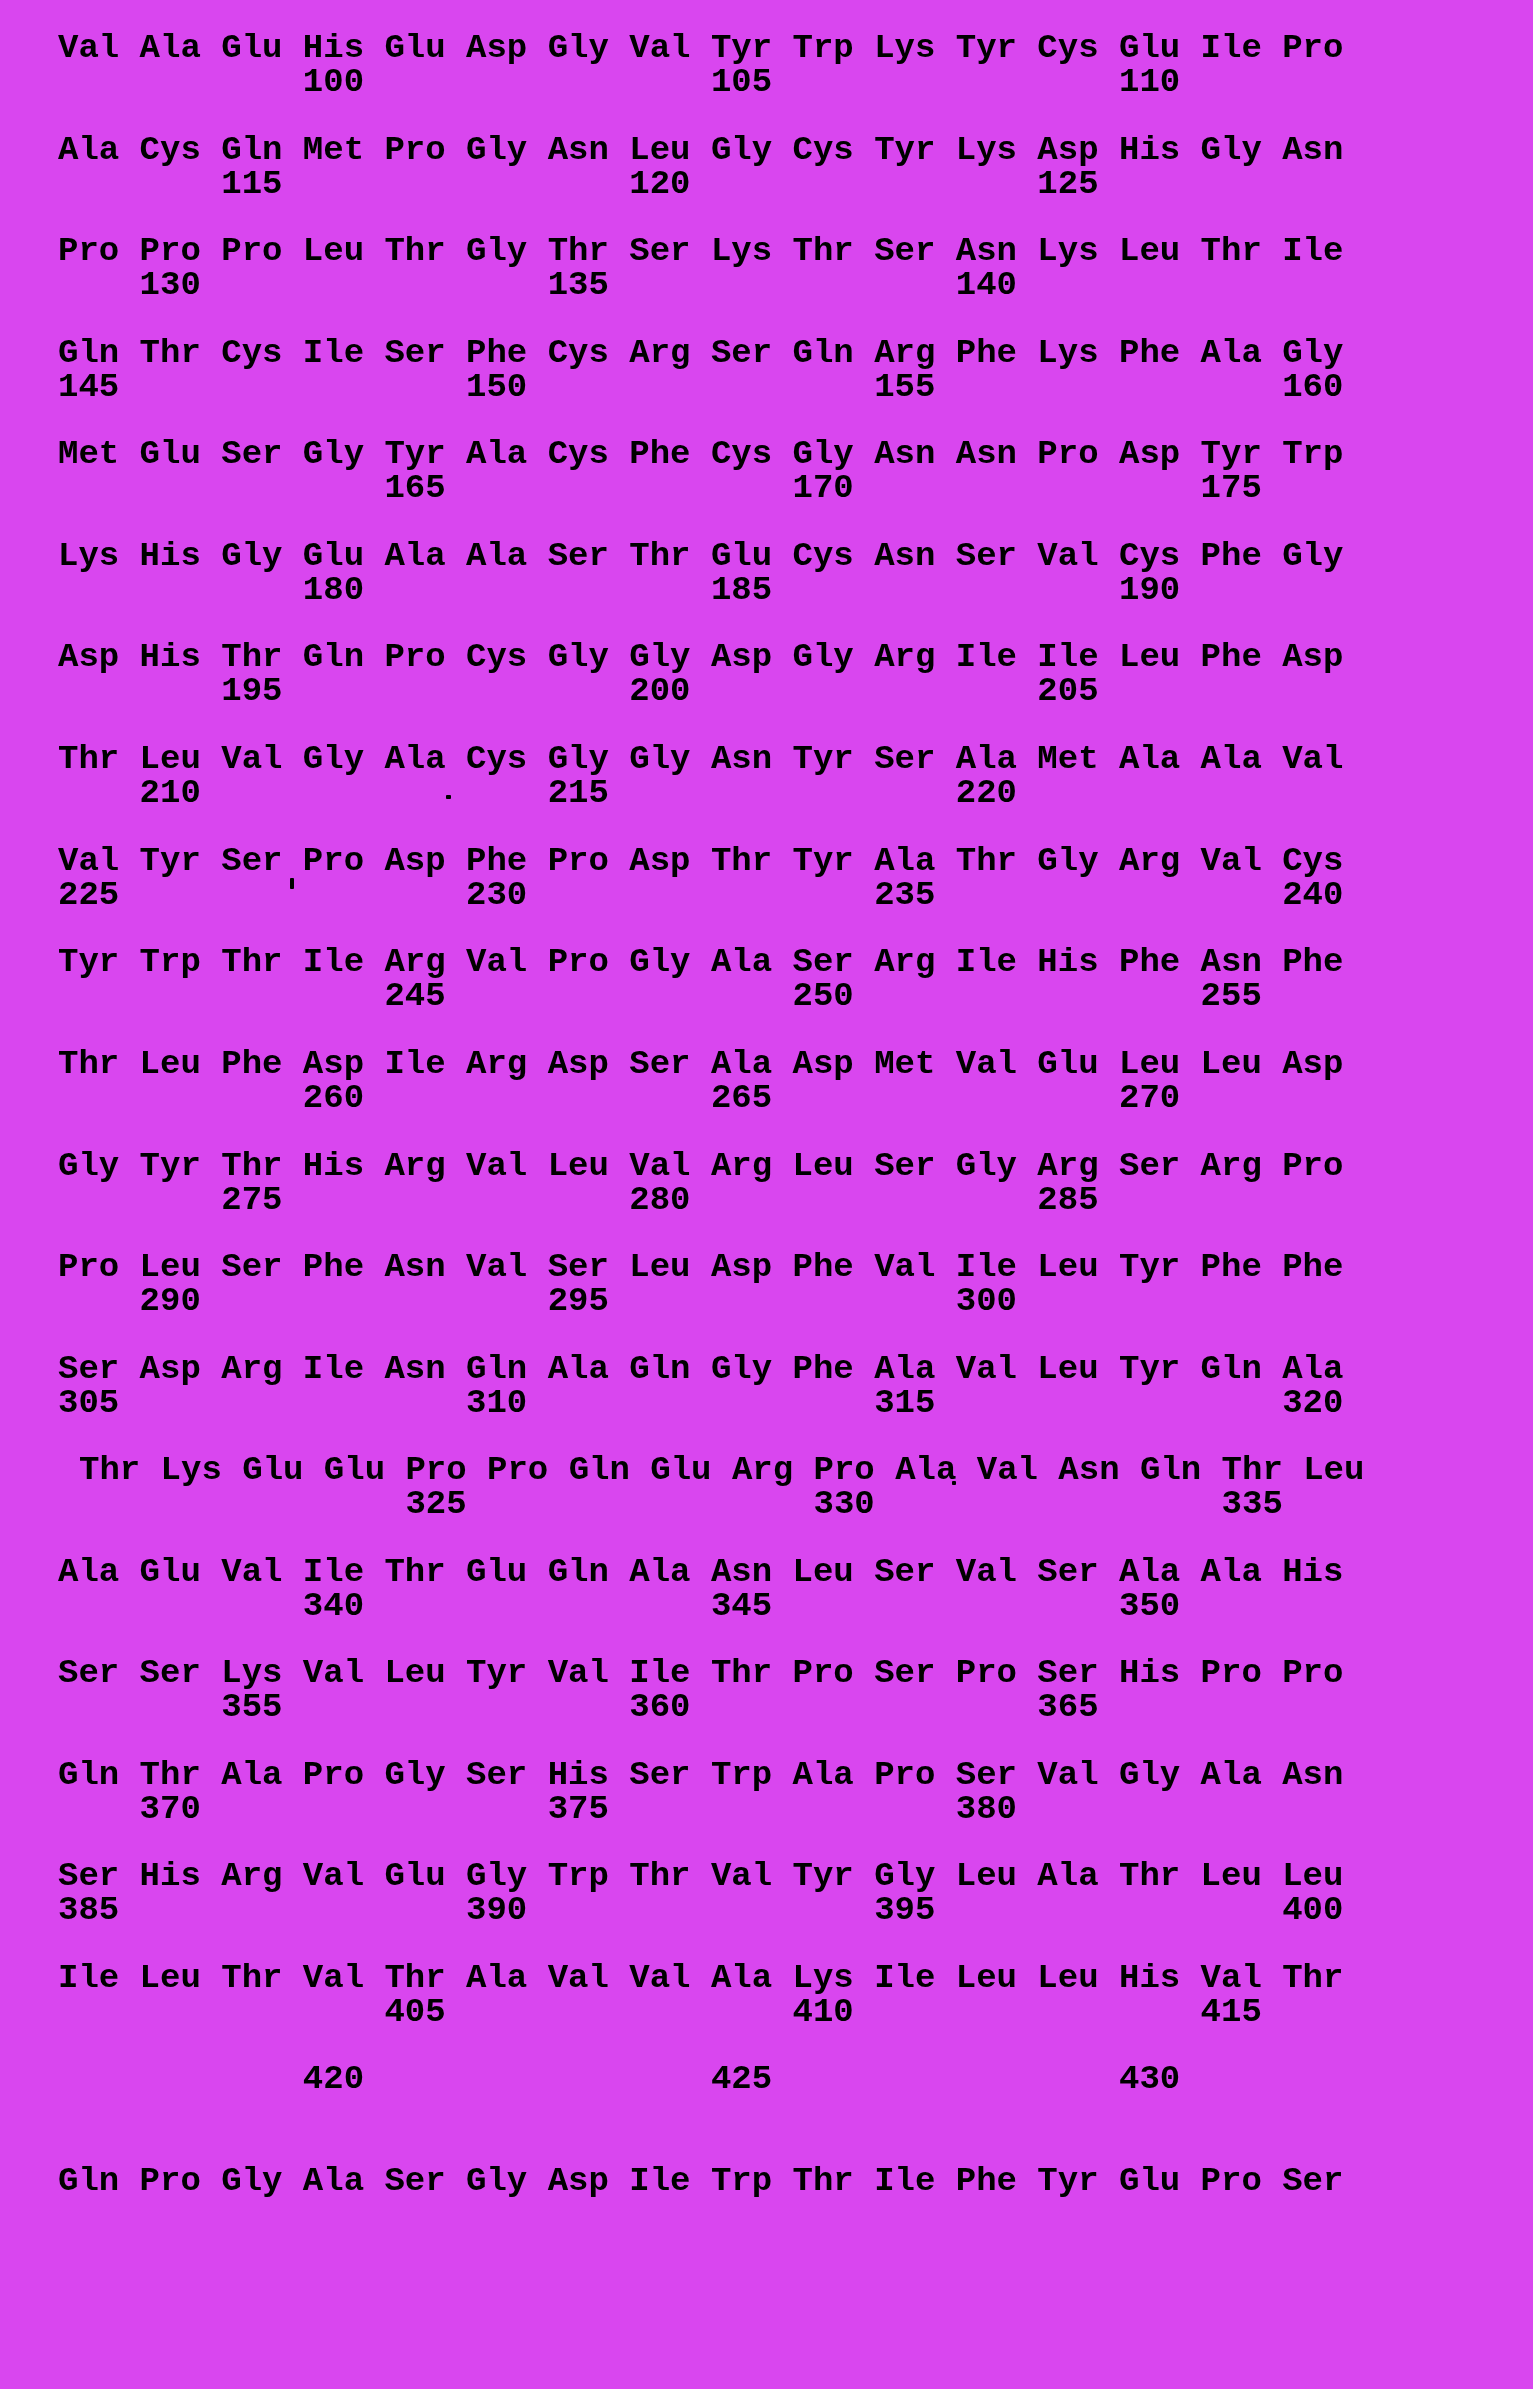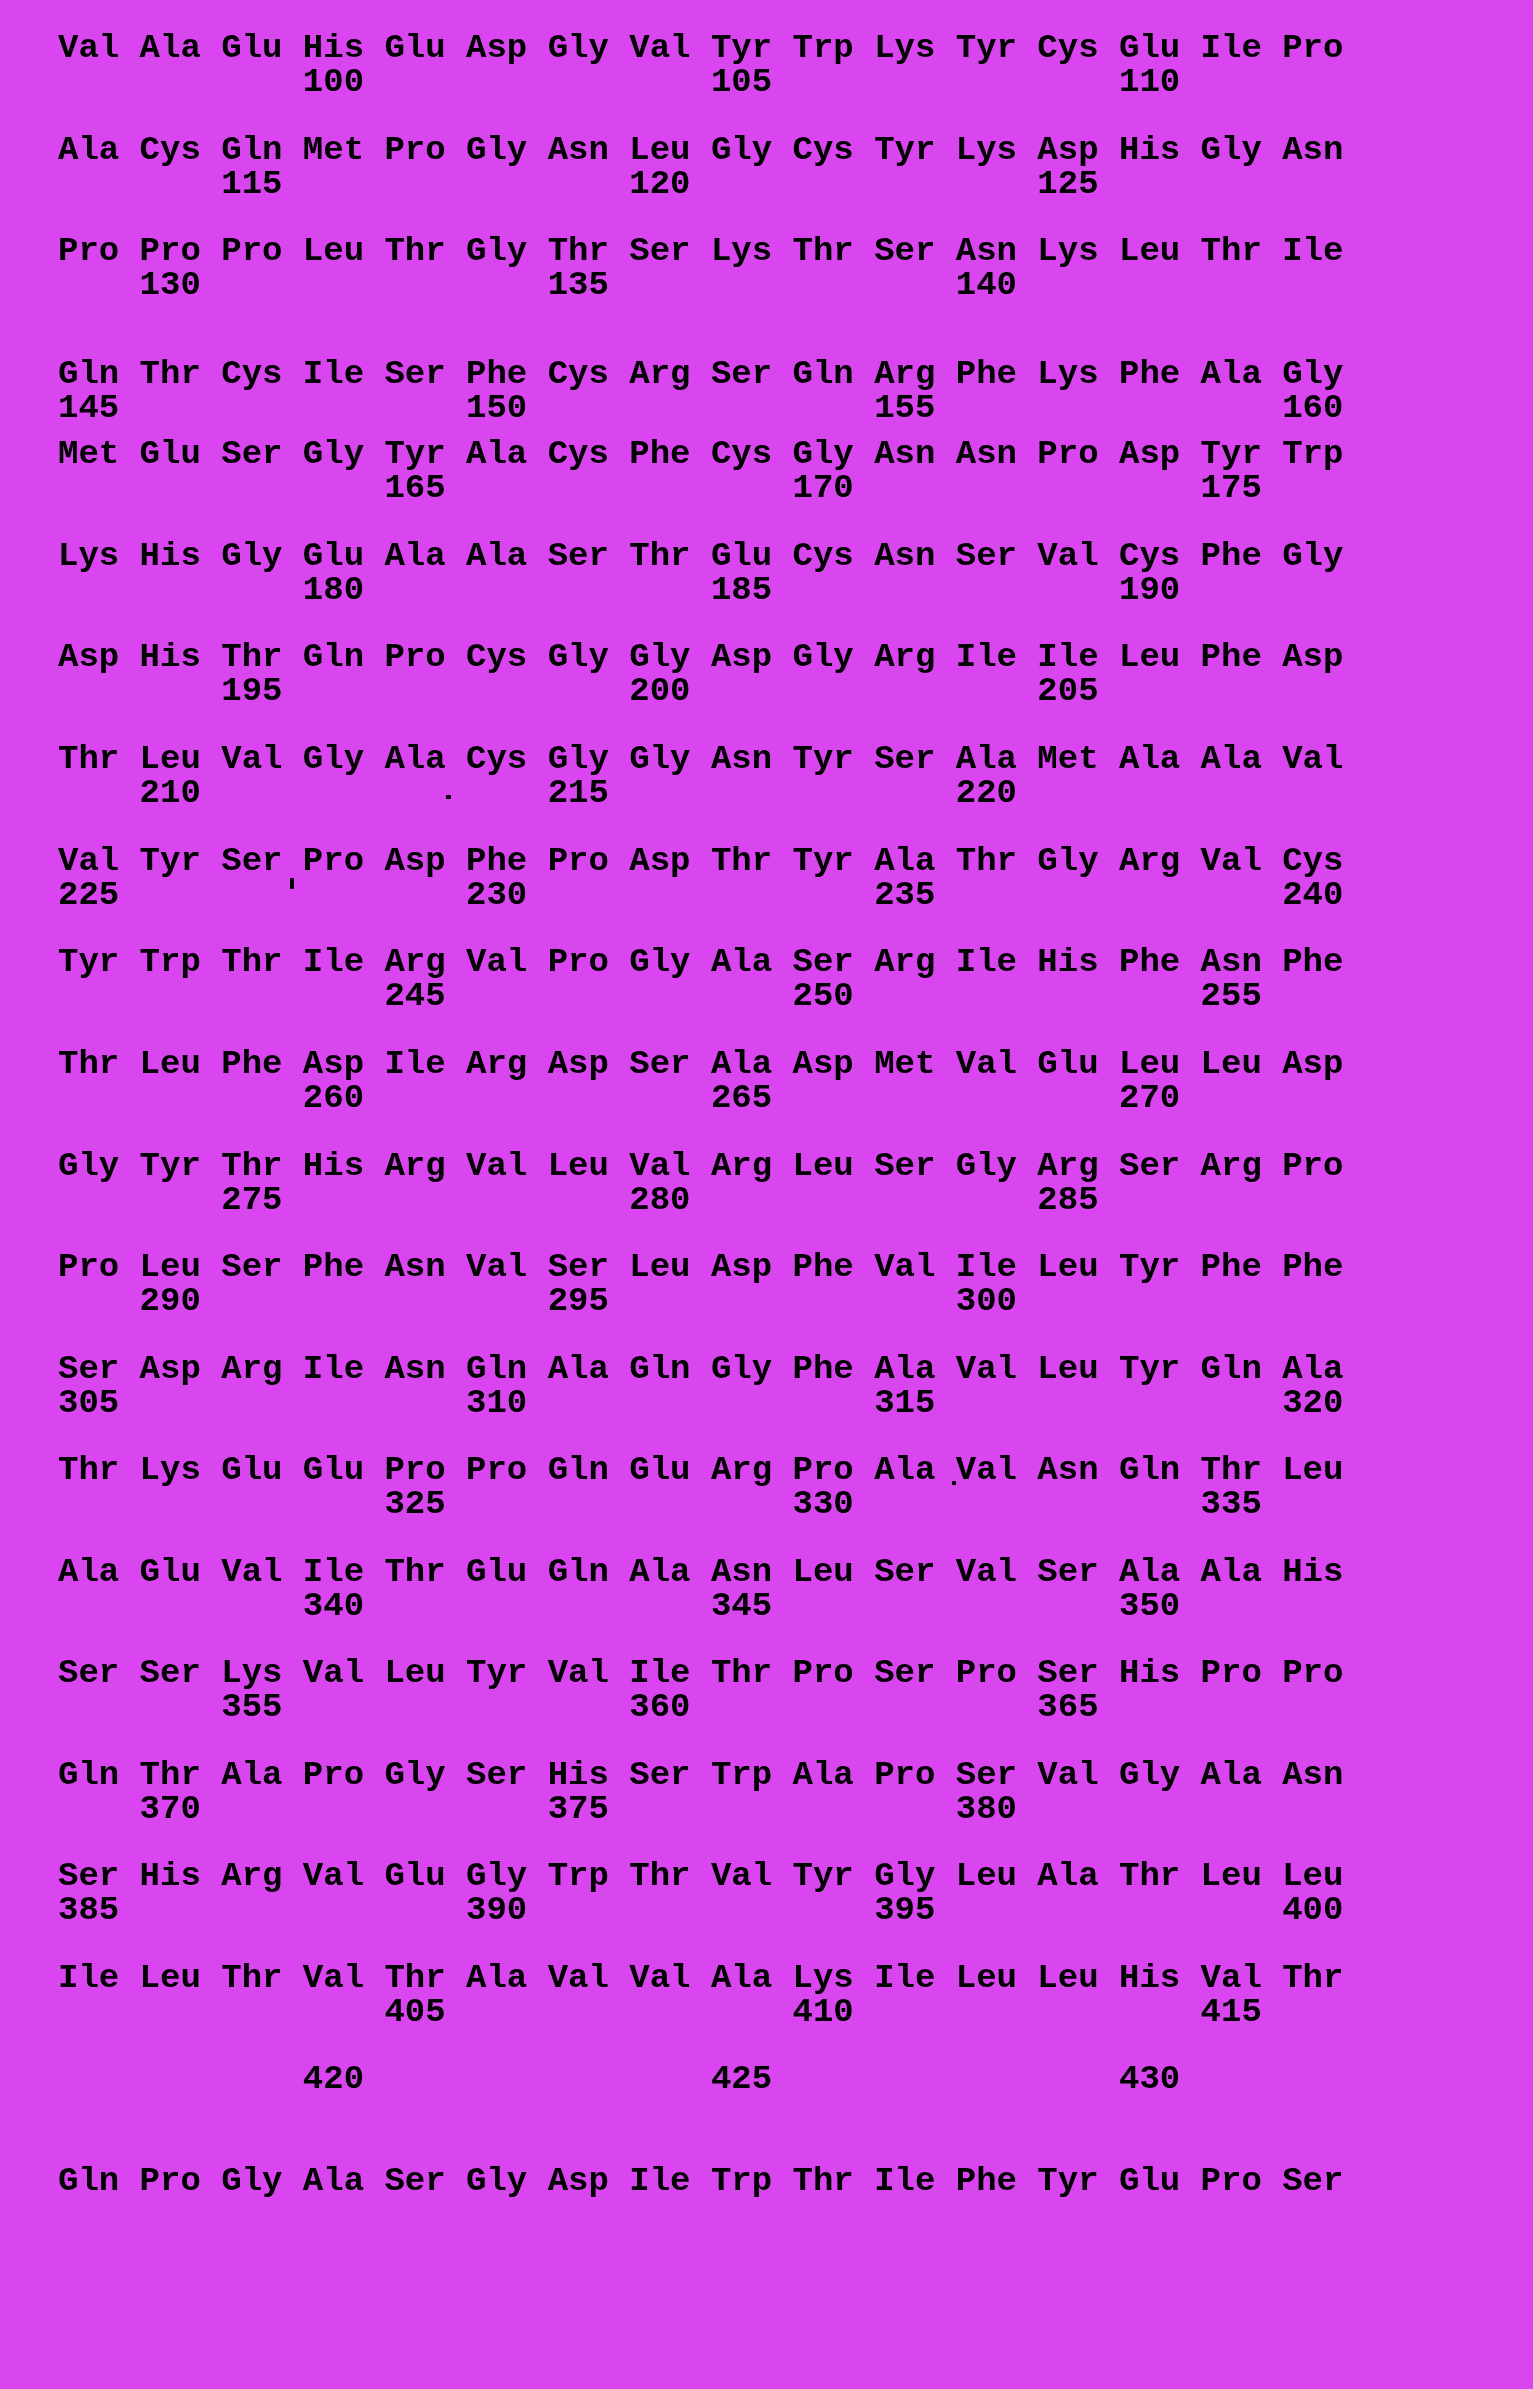--- a/index.html
+++ b/index.html
@@ -37,32 +37,32 @@
   }
 </style>
 </head>
 <body>
 
 <main class="page">
   <section id="rows">
       <div class="seq-row" style="top: 31px;"><div class="residue-line">Val Ala Glu His Glu Asp Gly Val Tyr Trp Lys Tyr Cys Glu Ile Pro</div><div class="number-line">            100                 105                 110        </div></div>
       <div class="seq-row" style="top: 133px;"><div class="residue-line">Ala Cys Gln Met Pro Gly Asn Leu Gly Cys Tyr Lys Asp His Gly Asn</div><div class="number-line">        115                 120                 125            </div></div>
       <div class="seq-row" style="top: 234px; text-align: center;"><div class="residue-line">Pro Pro Pro Leu Thr Gly Thr Ser Lys Thr Ser Asn Lys Leu Thr Ile</div><div class="number-line">    130                 135                 140                </div></div>
-      <div class="seq-row" style="top: 336px; margin-top: 21px;"><div class="residue-line">Gln Thr Cys Ile Ser Phe Cys Arg Ser Gln Arg Phe Lys Phe Ala Gly</div><div class="number-line">145                 150                 155                 160</div></div>
+      <div class="seq-row" style="top: 336px;"><div class="residue-line">Gln Thr Cys Ile Ser Phe Cys Arg Ser Gln Arg Phe Lys Phe Ala Gly</div><div class="number-line">145                 150                 155                 160</div></div>
       <div class="seq-row" style="top: 437px;"><div class="residue-line">Met Glu Ser Gly Tyr Ala Cys Phe Cys Gly Asn Asn Pro Asp Tyr Trp</div><div class="number-line">                165                 170                 175    </div></div>
       <div class="seq-row" style="top: 539px;"><div class="residue-line">Lys His Gly Glu Ala Ala Ser Thr Glu Cys Asn Ser Val Cys Phe Gly</div><div class="number-line">            180                 185                 190        </div></div>
       <div class="seq-row" style="top: 640px;"><div class="residue-line">Asp His Thr Gln Pro Cys Gly Gly Asp Gly Arg Ile Ile Leu Phe Asp</div><div class="number-line">        195                 200                 205            </div></div>
       <div class="seq-row" style="top: 742px;"><div class="residue-line">Thr Leu Val Gly Ala Cys Gly Gly Asn Tyr Ser Ala Met Ala Ala Val</div><div class="number-line">    210                 215                 220                </div></div>
       <div class="seq-row" style="top: 844px;"><div class="residue-line">Val Tyr Ser Pro Asp Phe Pro Asp Thr Tyr Ala Thr Gly Arg Val Cys</div><div class="number-line">225                 230                 235                 240</div></div>
       <div class="seq-row" style="top: 945px;"><div class="residue-line">Tyr Trp Thr Ile Arg Val Pro Gly Ala Ser Arg Ile His Phe Asn Phe</div><div class="number-line">                245                 250                 255    </div></div>
       <div class="seq-row" style="top: 1047px;"><div class="residue-line">Thr Leu Phe Asp Ile Arg Asp Ser Ala Asp Met Val Glu Leu Leu Asp</div><div class="number-line">            260                 265                 270        </div></div>
       <div class="seq-row" style="top: 1149px;"><div class="residue-line">Gly Tyr Thr His Arg Val Leu Val Arg Leu Ser Gly Arg Ser Arg Pro</div><div class="number-line">        275                 280                 285            </div></div>
       <div class="seq-row" style="top: 1250px;"><div class="residue-line">Pro Leu Ser Phe Asn Val Ser Leu Asp Phe Val Ile Leu Tyr Phe Phe</div><div class="number-line">    290                 295                 300                </div></div>
       <div class="seq-row" style="top: 1352px;"><div class="residue-line">Ser Asp Arg Ile Asn Gln Ala Gln Gly Phe Ala Val Leu Tyr Gln Ala</div><div class="number-line">305                 310                 315                 320</div></div>
-      <div class="seq-row" style="top: 1453px;"><div class="residue-line">Thr Lys Glu Glu Pro Pro Gln Glu Arg Pro Ala Val Asn Gln Thr Leu</div><div class="number-line">                325                 330                 335    </div></div>
+      <div class="seq-row" style="top: 1453px; margin-left: 21px;"><div class="residue-line">Thr Lys Glu Glu Pro Pro Gln Glu Arg Pro Ala Val Asn Gln Thr Leu</div><div class="number-line">                325                 330                 335    </div></div>
       <div class="seq-row" style="top: 1555px;"><div class="residue-line">Ala Glu Val Ile Thr Glu Gln Ala Asn Leu Ser Val Ser Ala Ala His</div><div class="number-line">            340                 345                 350        </div></div>
       <div class="seq-row" style="top: 1656px;"><div class="residue-line">Ser Ser Lys Val Leu Tyr Val Ile Thr Pro Ser Pro Ser His Pro Pro</div><div class="number-line">        355                 360                 365            </div></div>
       <div class="seq-row" style="top: 1758px;"><div class="residue-line">Gln Thr Ala Pro Gly Ser His Ser Trp Ala Pro Ser Val Gly Ala Asn</div><div class="number-line">    370                 375                 380                </div></div>
       <div class="seq-row" style="top: 1859px;"><div class="residue-line">Ser His Arg Val Glu Gly Trp Thr Val Tyr Gly Leu Ala Thr Leu Leu</div><div class="number-line">385                 390                 395                 400</div></div>
       <div class="seq-row" style="top: 1961px;"><div class="residue-line">Ile Leu Thr Val Thr Ala Val Val Ala Lys Ile Leu Leu His Val Thr</div><div class="number-line">                405                 410                 415    </div></div>
       <div class="seq-row" style="top: 2062px;"><div class="number-line">            420                 425                 430        </div></div>
       <div class="seq-row" style="top: 2164px;"><div class="residue-line">Gln Pro Gly Ala Ser Gly Asp Ile Trp Thr Ile Phe Tyr Glu Pro Ser</div></div>
     </section>
   <div id="specks">
       <div class="speck" style="left: 446px; top: 795px; width: 5.2px; height: 4.4px;"></div>

